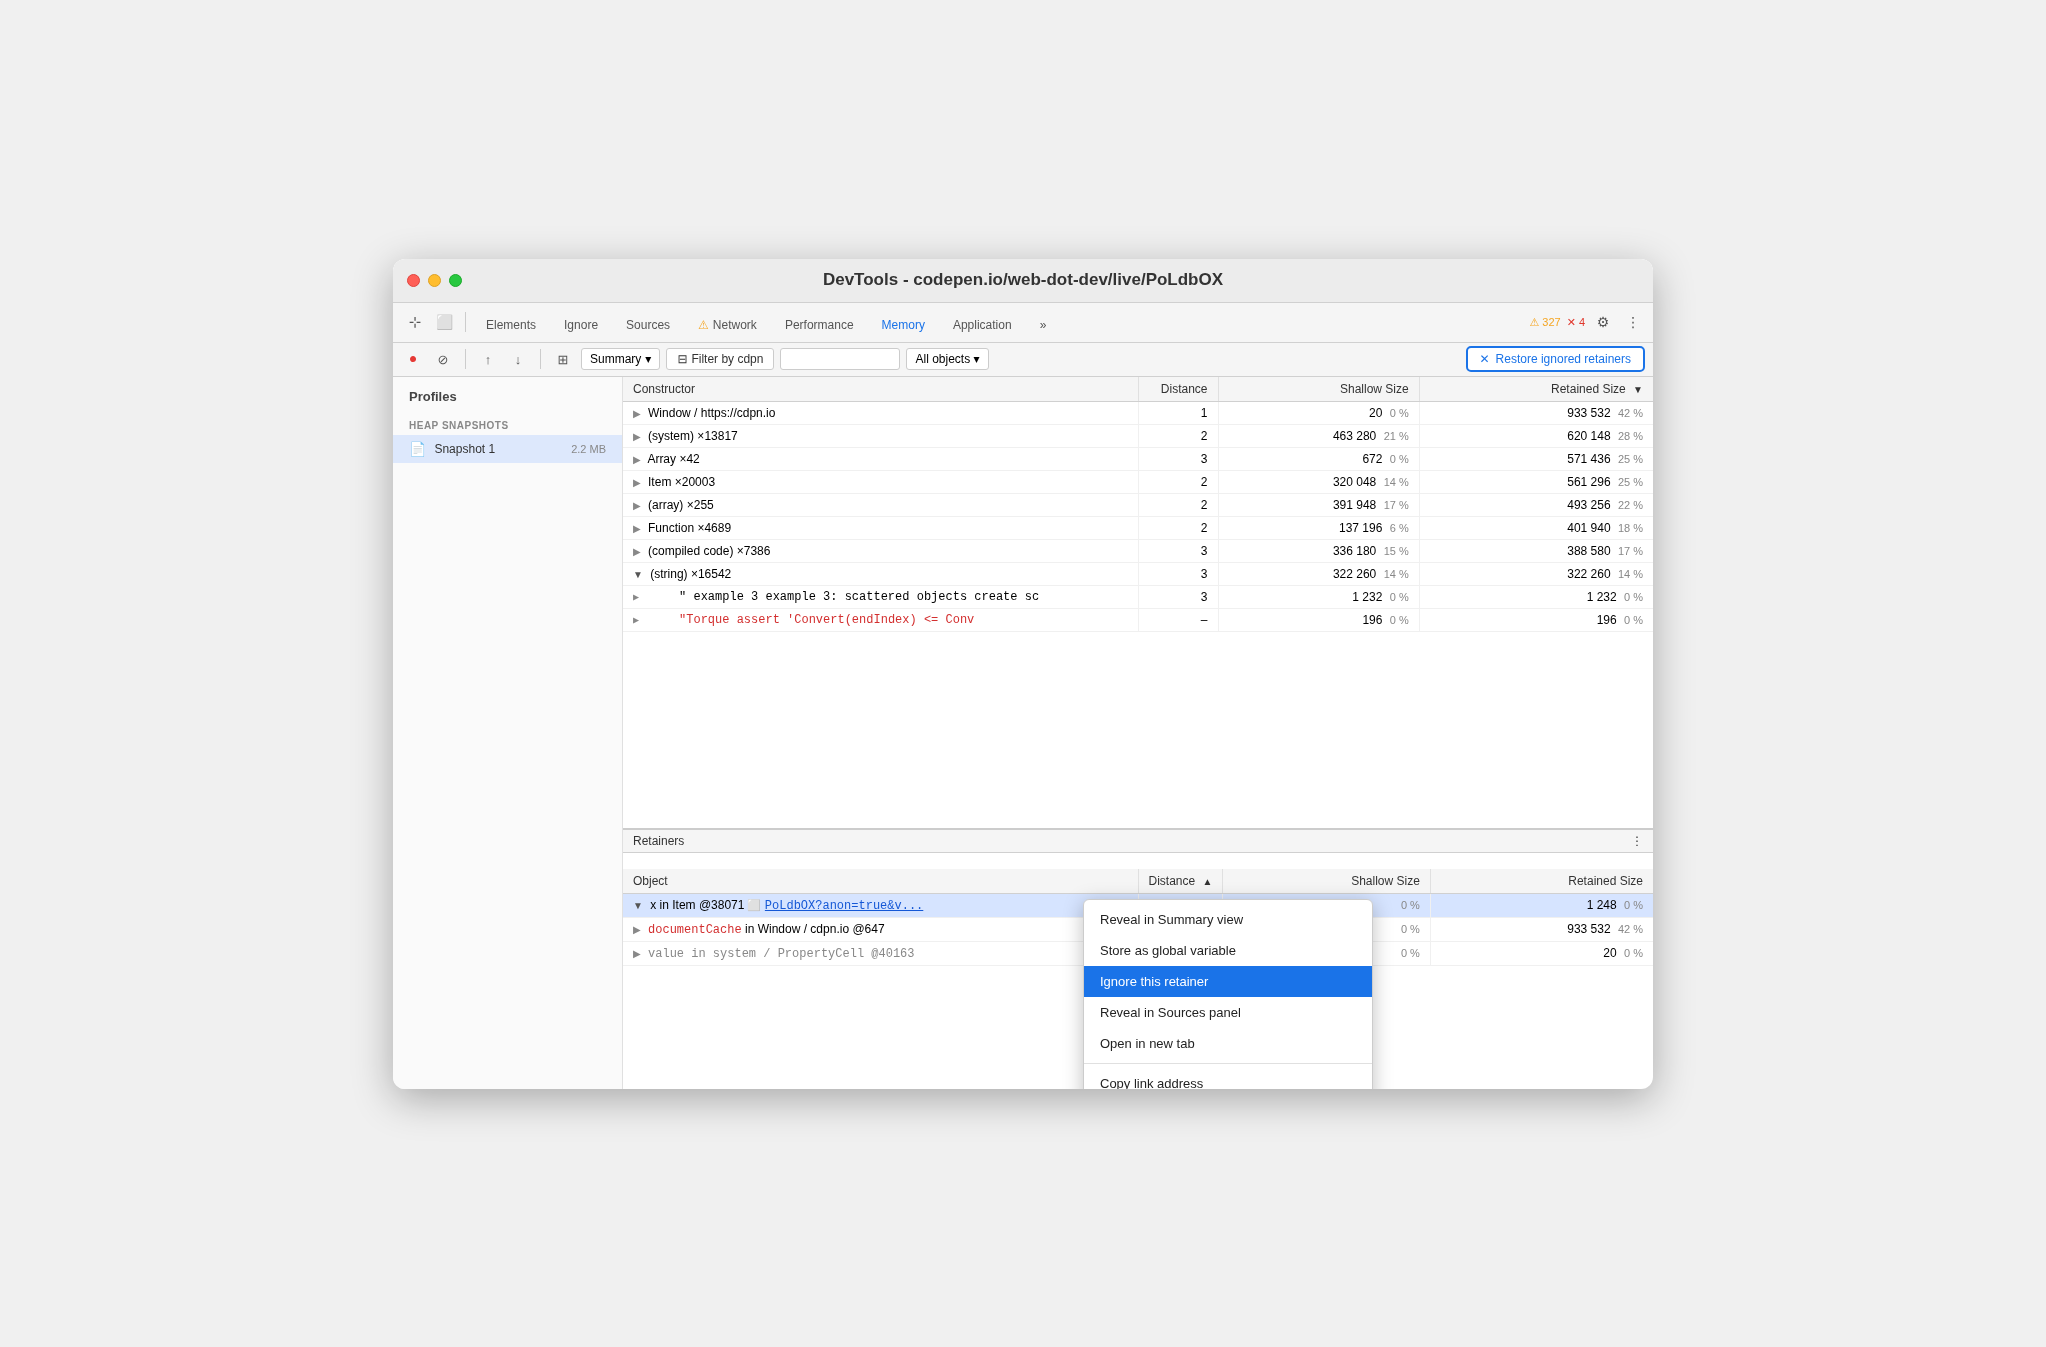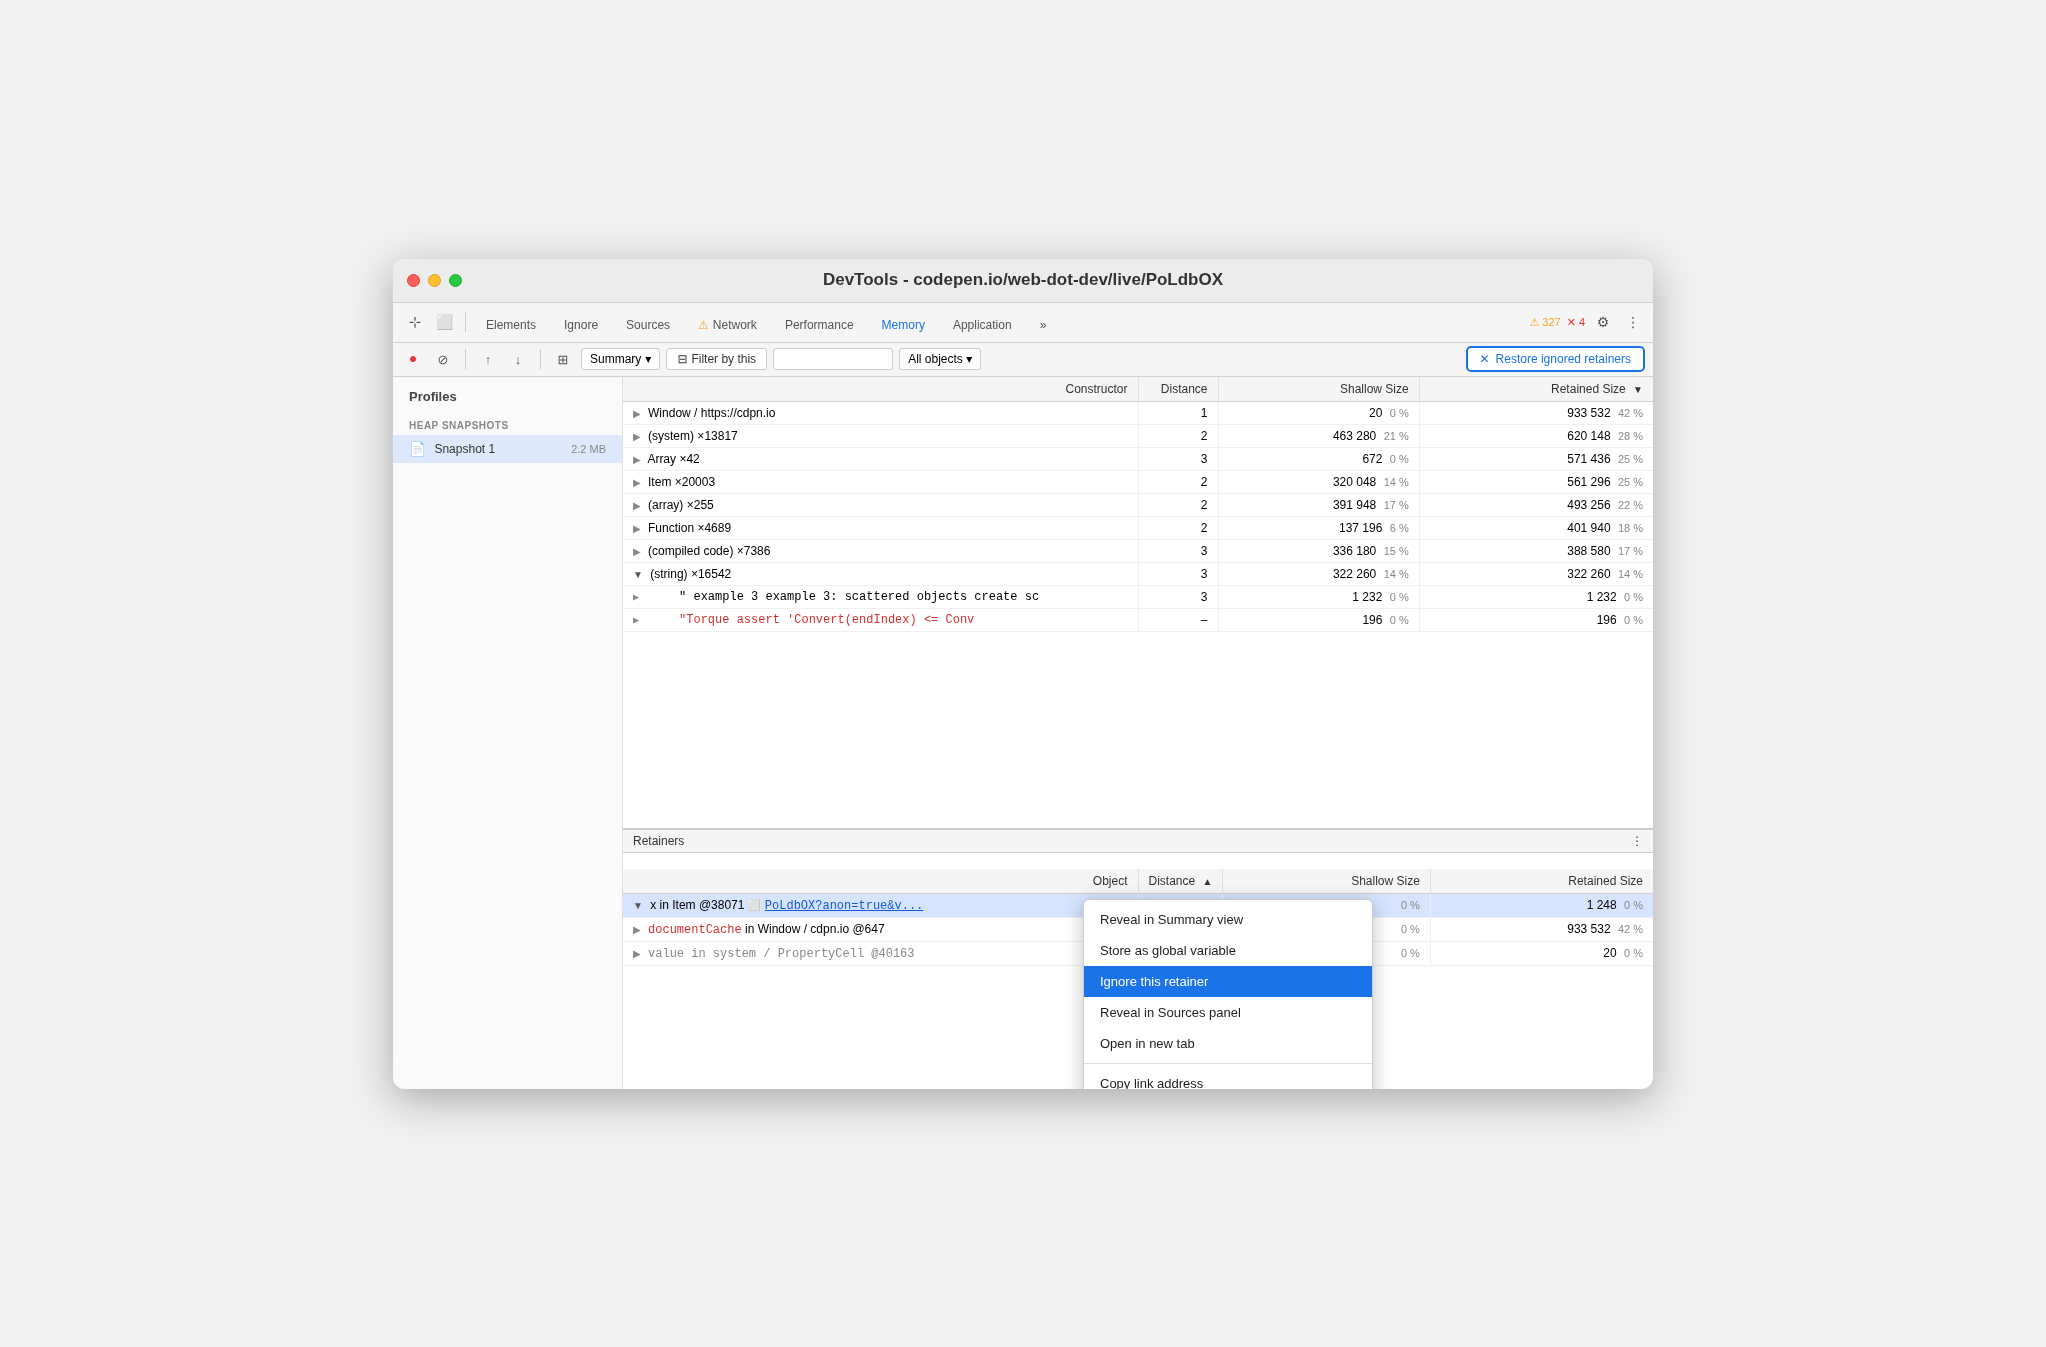--- a/index.html
+++ b/index.html
@@ -233,21 +233,21 @@
       width: 100%;
       border-collapse: collapse;
       font-size: 12px;
     }
     thead {
       position: sticky; top: 0;
       background: #f5f5f5;
       z-index: 1;
     }
     th {
-      text-align: right;
+      text-align: left;
       padding: 5px 10px;
       border-bottom: 1px solid #d0d0d0;
       border-right: 1px solid #e0e0e0;
       font-weight: 500;
       color: #333;
       white-space: nowrap;
     }
     th:last-child { border-right: none; }
     td {
       padding: 4px 10px;
@@ -387,21 +387,21 @@
     <div class="toolbar-sep"></div>
     <div class="toolbar2-icon">⊞</div>
 
     <div class="summary-dropdown">
       <span>Summary</span>
       <span>▾</span>
     </div>
 
     <div class="filter-btn">
       <span>⊟</span>
-      <span>Filter by this</span>
+      <span>Filter by cdpn</span>
     </div>
 
     <input class="class-input" type="text" placeholder="" style="">
 
     <div class="all-objects-select">
       <span>All objects</span>
       <span>▾</span>
     </div>
 
     <div class="restore-btn">

